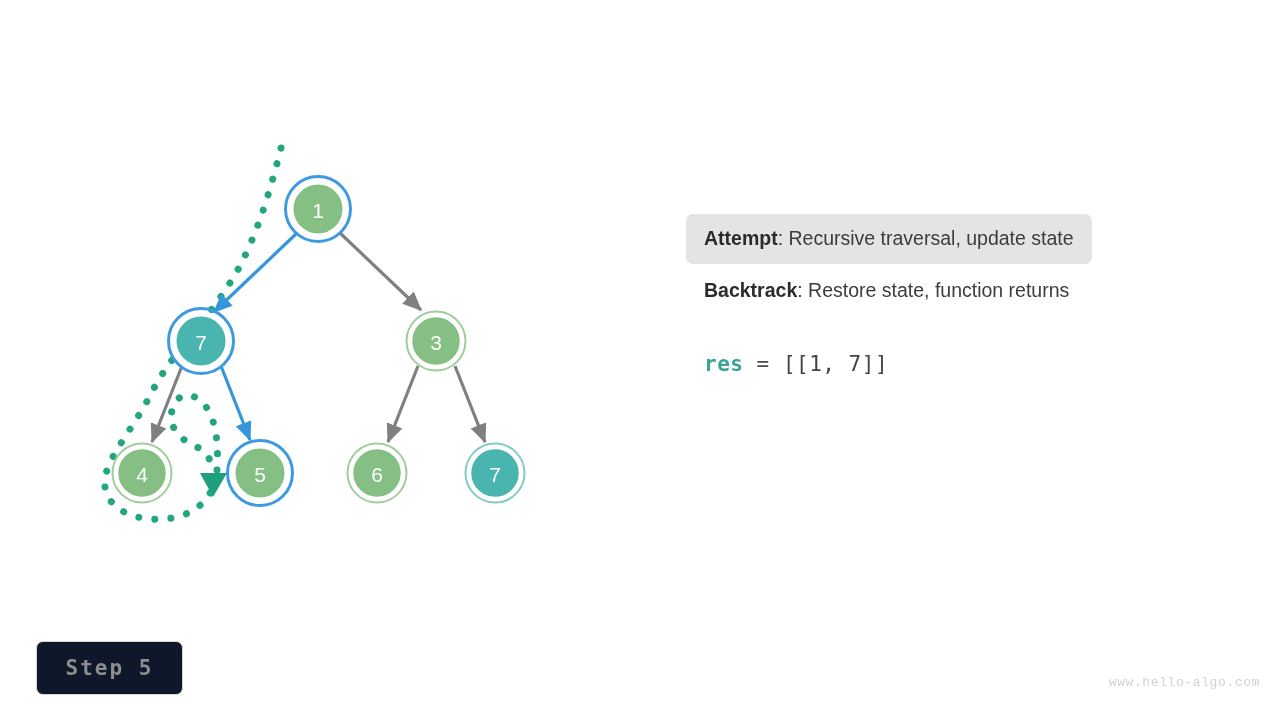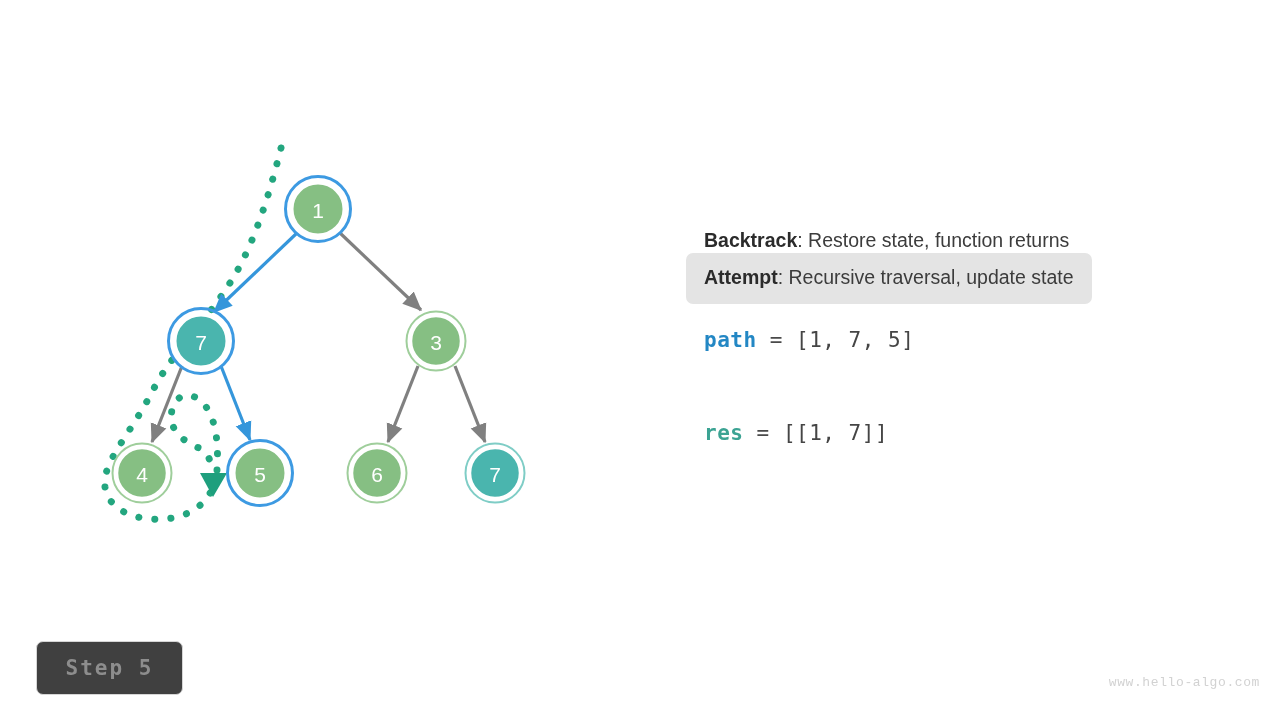--- a/index.html
+++ b/index.html
@@ -56,32 +56,32 @@
     padding: 0 18px;
     white-space: pre;
     color: #3f3f3f;
   }
   .code-row .var-path { color: #2387c4; font-weight: bold; }
   .code-row .var-res  { color: #3ba393; font-weight: bold; }
   .code-row .eq       { color: #4a4a4a; }
   .code-row .val      { color: #454545; }
 
   .code-path { margin-top: 24px; }
-  .code-res  { margin-top: 69px; }
+  .code-res  { margin-top: 48px; }
 
   
   .step-badge {
     position: absolute;
     left: 36px;
     top: 641px;
     width: 145px;
     height: 52px;
     border: 1px solid #d6d6d6;
     border-radius: 7px;
-    background: #404040;
+    background: #0f172a;
     display: flex;
     align-items: center;
     justify-content: center;
     font-family: "DejaVu Sans Mono", "Liberation Mono", monospace;
     font-size: 21px;
     font-weight: bold;
     letter-spacing: 2px;
     color: #8d8d8d;
   }
 
@@ -187,29 +187,28 @@
 
   <g>
     <circle cx="495" cy="473" r="29.5" fill="none" stroke="#7fcdc6" stroke-width="2"></circle>
     <circle cx="495" cy="473" r="25" fill="#4ab5ae" stroke="#ffffff" stroke-width="2.5"></circle>
     <text class="node-label" x="495" y="474">7</text>
   </g>
 </svg>
 
 <div class="panel">
 
+  <div class="legend-row">
+    <span class="legend-highlight"><span class="kw">Attempt</span><span>: Recursive traversal, update state</span></span>
+  </div>
+
   <div class="legend-row legend-plain">
     <span class="kw">Backtrack</span><span>: Restore state, function returns</span>
   </div>
 
-  <div class="legend-row">
-    <span class="legend-highlight"><span class="kw">Attempt</span><span>: Recursive traversal, update state</span></span>
-  </div>
-
-  <div class="code-row code-path"><span class="var-path">path</span><span class="eq"> = </span><span class="val">[1, 7, 5]</span></div>
 
   <div class="code-row code-res"><span class="var-res">res</span><span class="eq"> = </span><span class="val">[[1, 7]]</span></div>
 
 </div>
 
 <div class="step-badge">Step 5</div>
 
 <div class="watermark">www.hello-algo.com</div>
 
 </body></html>

